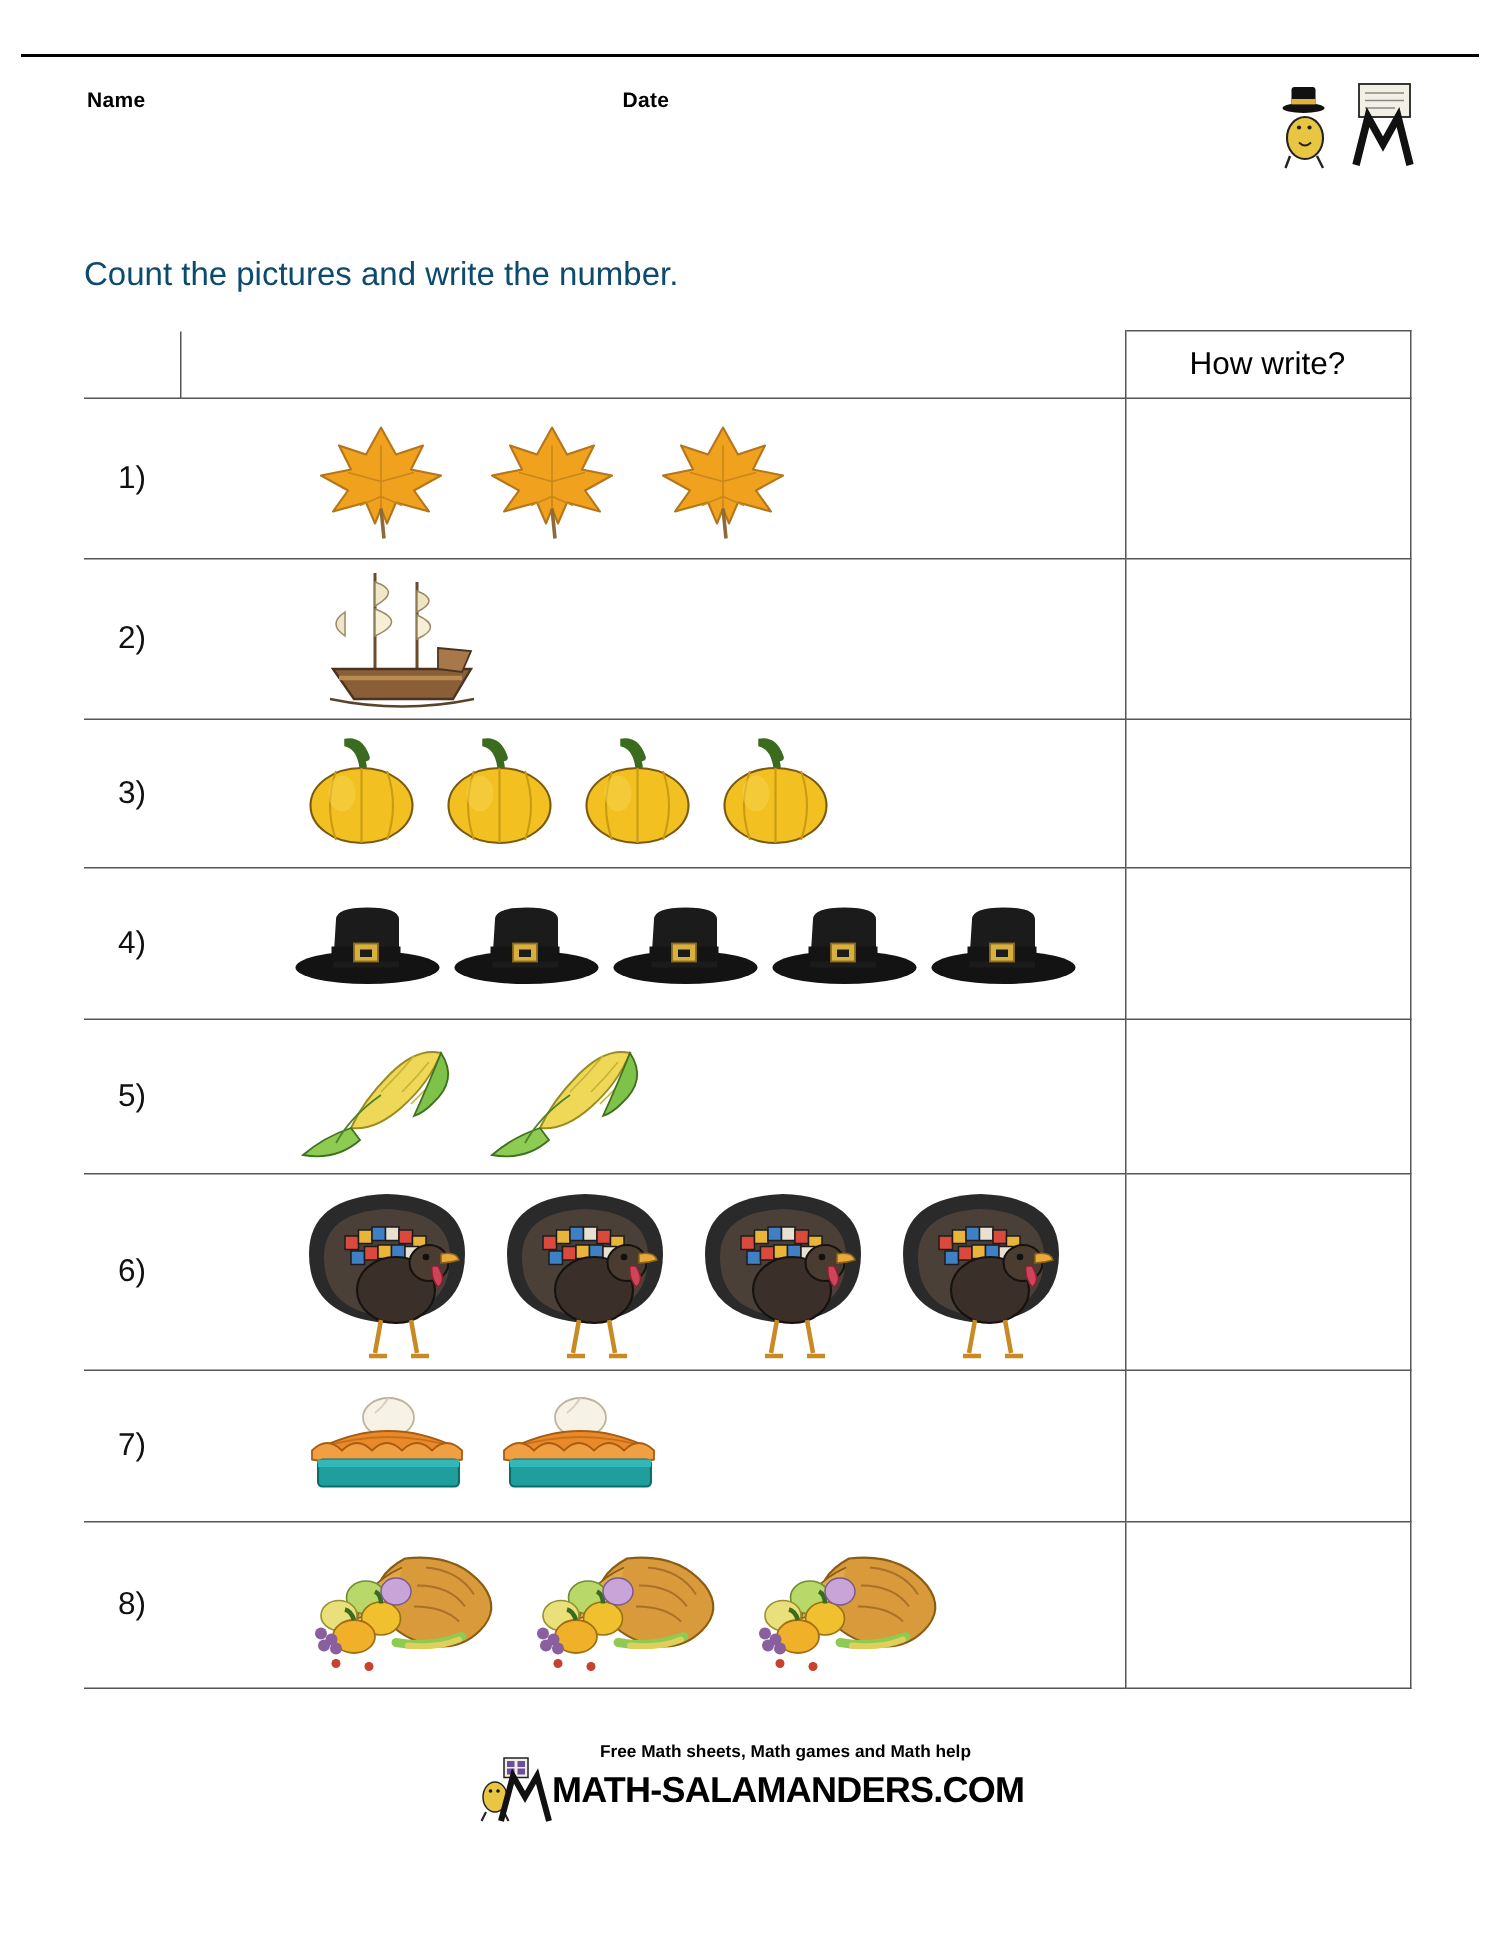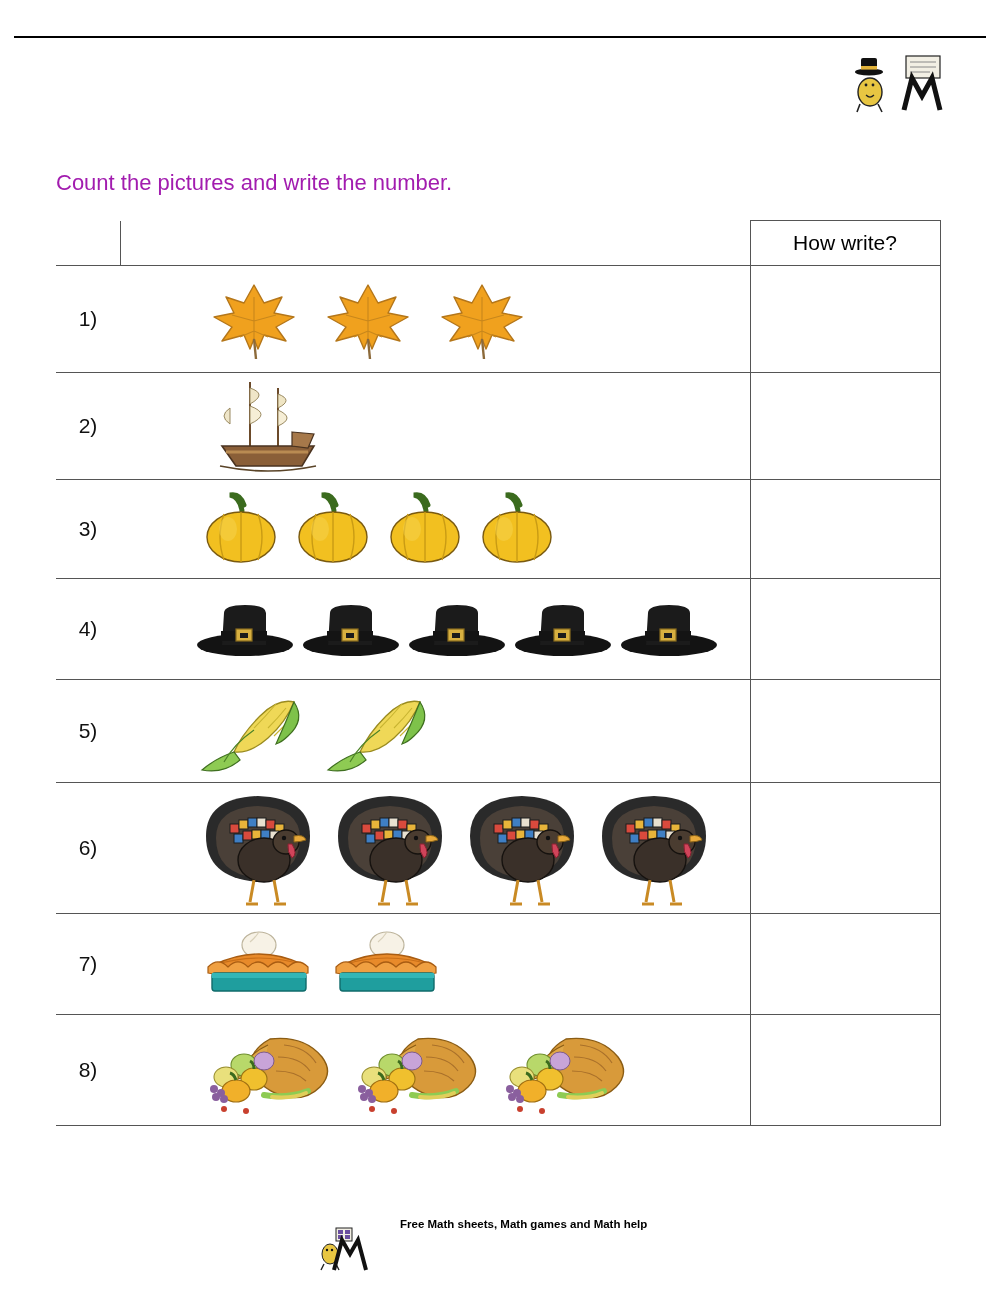--- a/index.html
+++ b/index.html
@@ -61,21 +61,21 @@
     font-size: 30px;
     color: #2e5b87;
     letter-spacing: 0.5px;
     font-weight: normal;
     white-space: nowrap;
   }
   .subtitle {
     position: absolute;
     left: 56px; top: 170px;
     font-size: 22px;
-    color: #a21caf;
+    color: #0c4a6e;
     white-space: nowrap;
   }
   
   .sheet-table {
     position: absolute;
     left: 56px;
     top: 220px;
     width: 884px;
     border-collapse: collapse;
     table-layout: fixed;
@@ -127,21 +127,21 @@
   .r4 td { height: 100px; }
   .r5 td { height: 102px; }
   .r6 td { height: 130px; }
   .r7 td { height: 100px; }
   .r8 td { height: 110px; }
 
   
   .footer {
     position: absolute;
     left: 0;
-    top: 1212px;
+    top: 1156px;
     width: 1000px;
     text-align: center;
   }
   .footer-inner {
     display: inline-block;
     position: relative;
     width: 320px;
     height: 62px;
   }
   .footer-tag {
@@ -175,20 +175,24 @@
   .edge-right { right: 0; }
   svg { display: block; }
 </style>
 </head>
 <body>
 
 <div class="page">
 
   <div class="top-rule"></div>
 
+  <div class="header-fields">
+    <div class="field-name">Name</div>
+    <div class="field-date">Date</div>
+  </div>
 
   <div class="logo-corner">
     <svg viewBox="0 0 110 62" width="110" height="62">
 
       <ellipse cx="27" cy="20" rx="14" ry="3.4" fill="#111"></ellipse>
       <rect x="19" y="6" width="16" height="13" rx="2" fill="#111"></rect>
       <rect x="19" y="14" width="16" height="3.6" fill="#e2b33a"></rect>
 
       <ellipse cx="28" cy="40" rx="12" ry="14" fill="#e8c642"></ellipse>
       <ellipse cx="28" cy="40" rx="12" ry="14" fill="none" stroke="#222" stroke-width="1.4"></ellipse>
@@ -637,19 +641,20 @@
           <rect x="20" y="9" width="5" height="4" fill="#6a4ea0"></rect>
           <rect x="27" y="9" width="5" height="4" fill="#6a4ea0"></rect>
           <ellipse cx="12" cy="28" rx="8" ry="10" fill="#e8c642" stroke="#222" stroke-width="1"></ellipse>
           <circle cx="9" cy="24" r="1.2" fill="#111"></circle>
           <circle cx="14" cy="24" r="1.2" fill="#111"></circle>
           <path d="M6 38 l-3 6 M18 38 l3 6" stroke="#222" stroke-width="1.4"></path>
           <path d="M16 44 L24 14 L32 28 L40 14 L48 44" fill="none" stroke="#111" stroke-width="4"></path>
         </svg>
       </div>
       <div class="footer-tag">Free Math sheets, Math games and Math help</div>
+      <div class="footer-brand">MATH-SALAMANDERS.COM</div>
     </div>
   </div>
 
   <div class="edge-left"></div>
   <div class="edge-right"></div>
 
 </div>
 
 </body></html>

